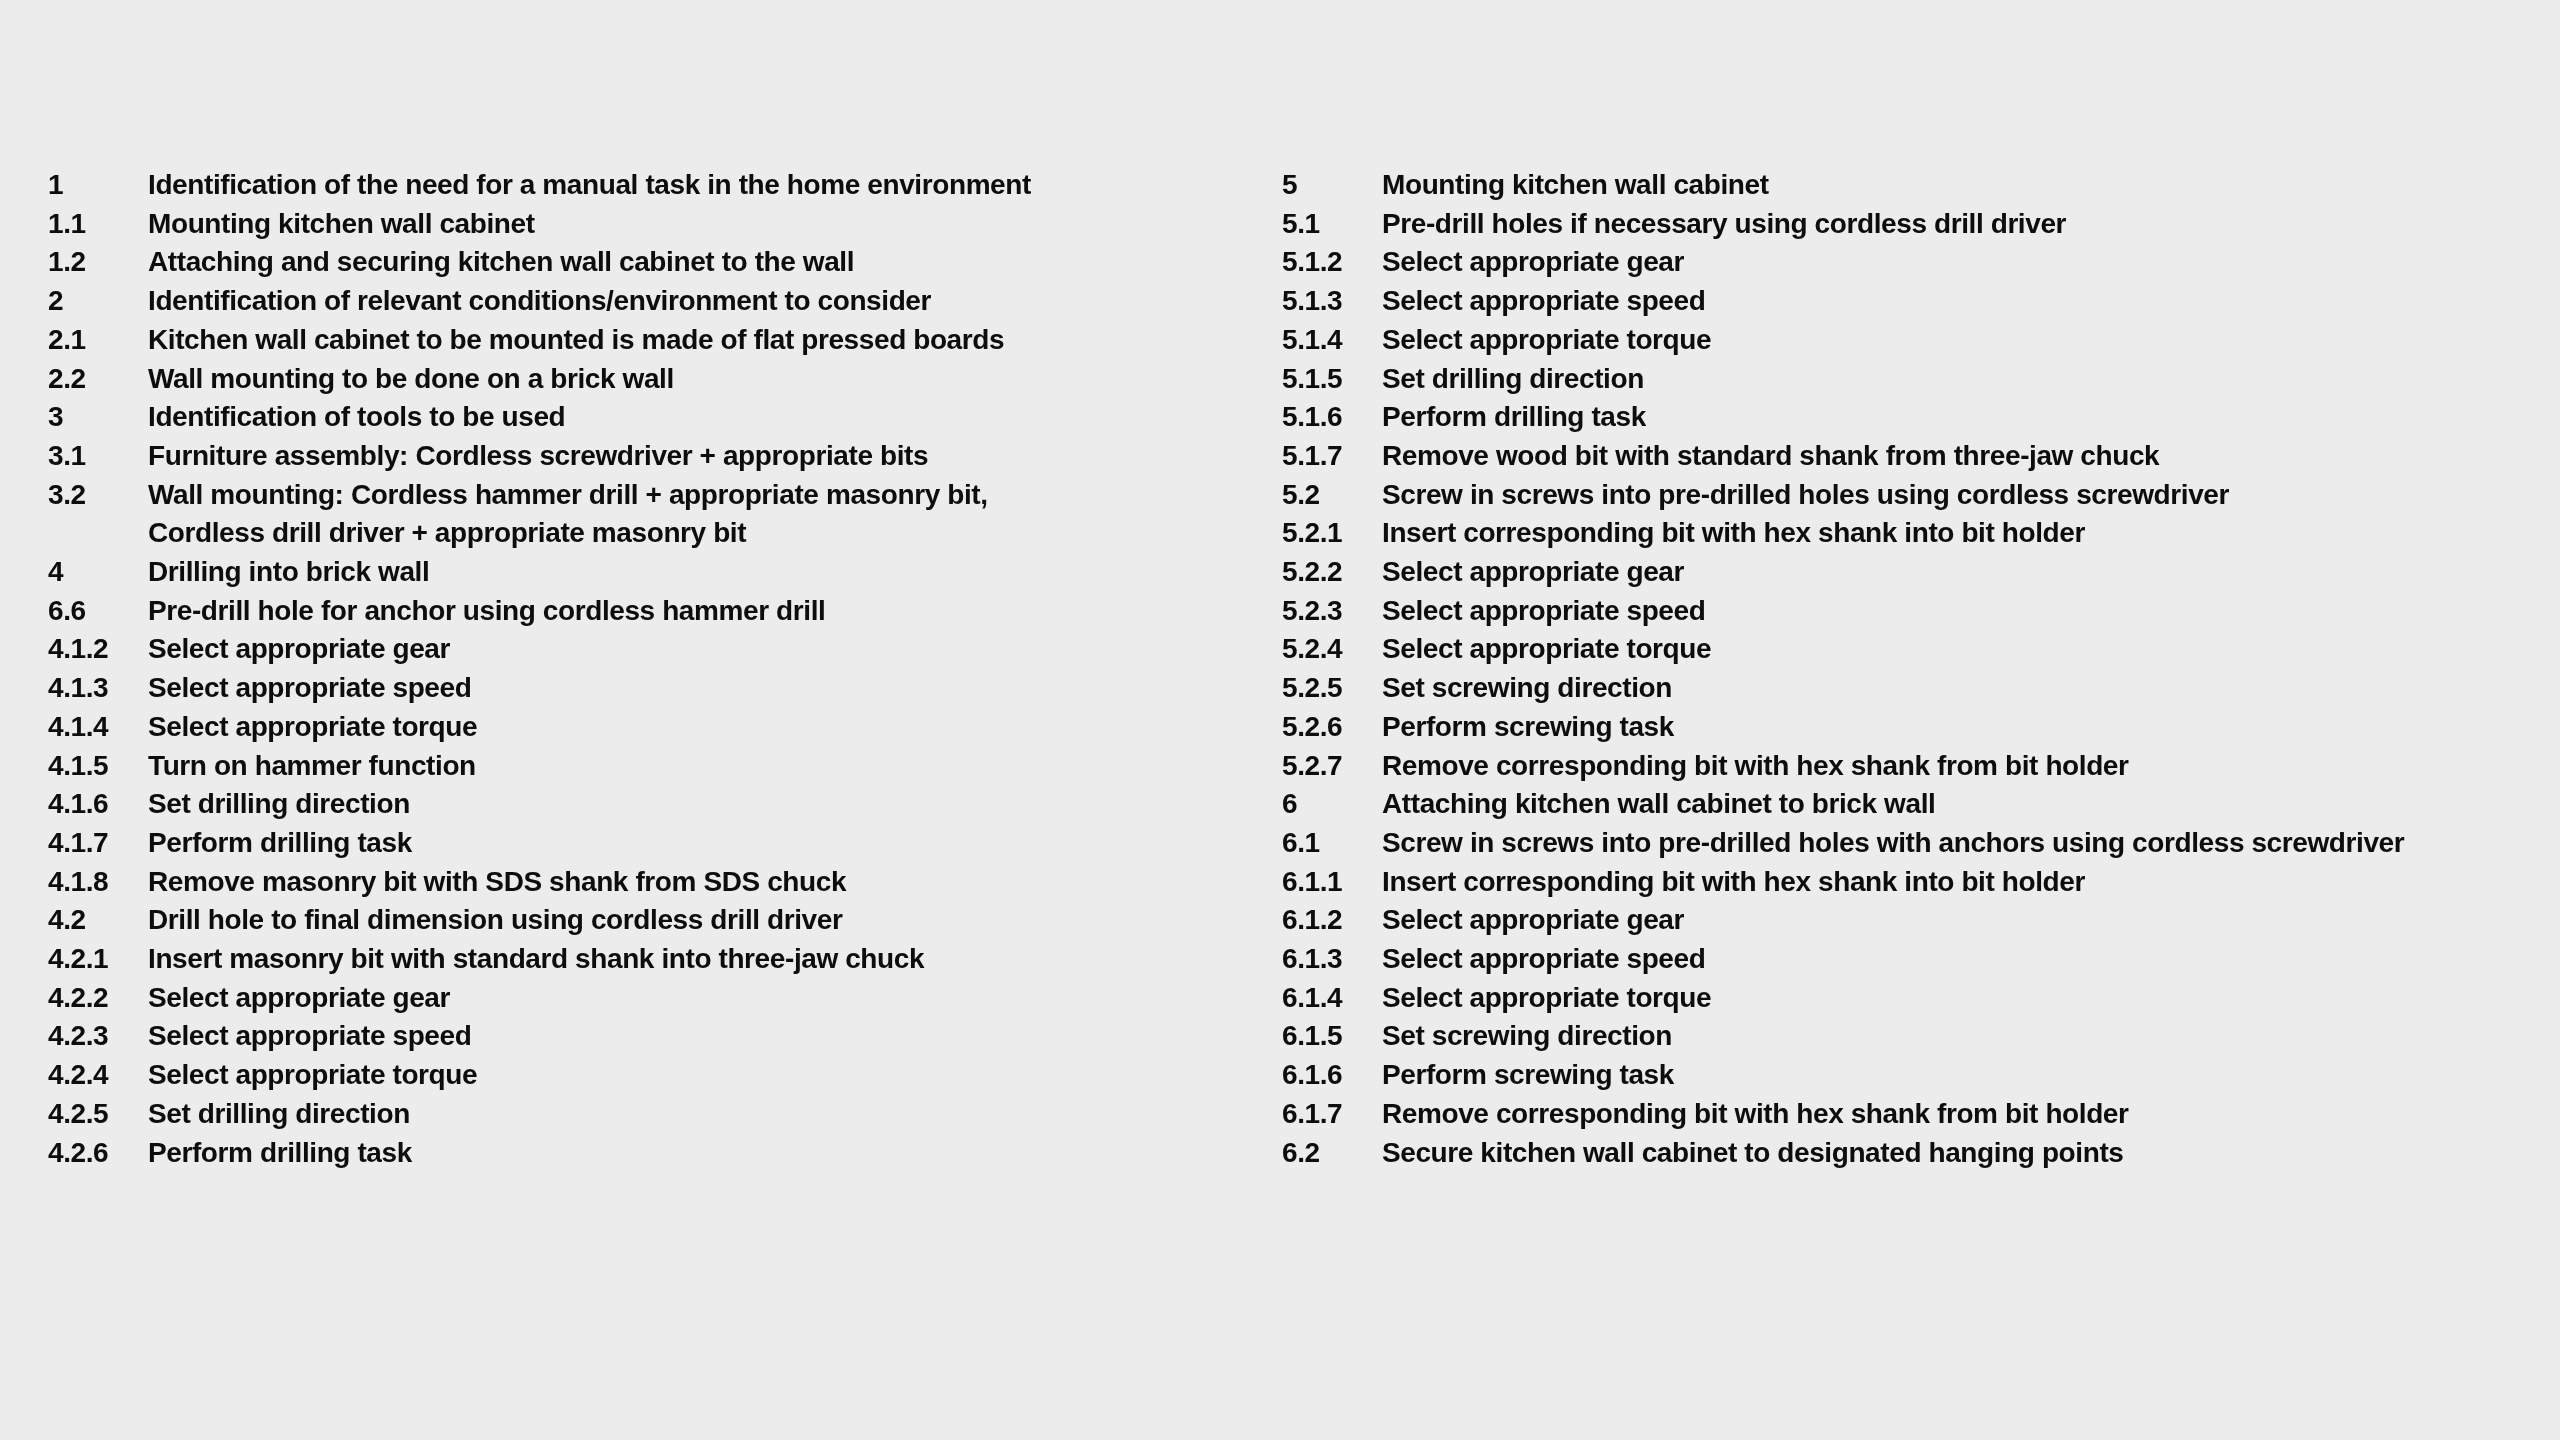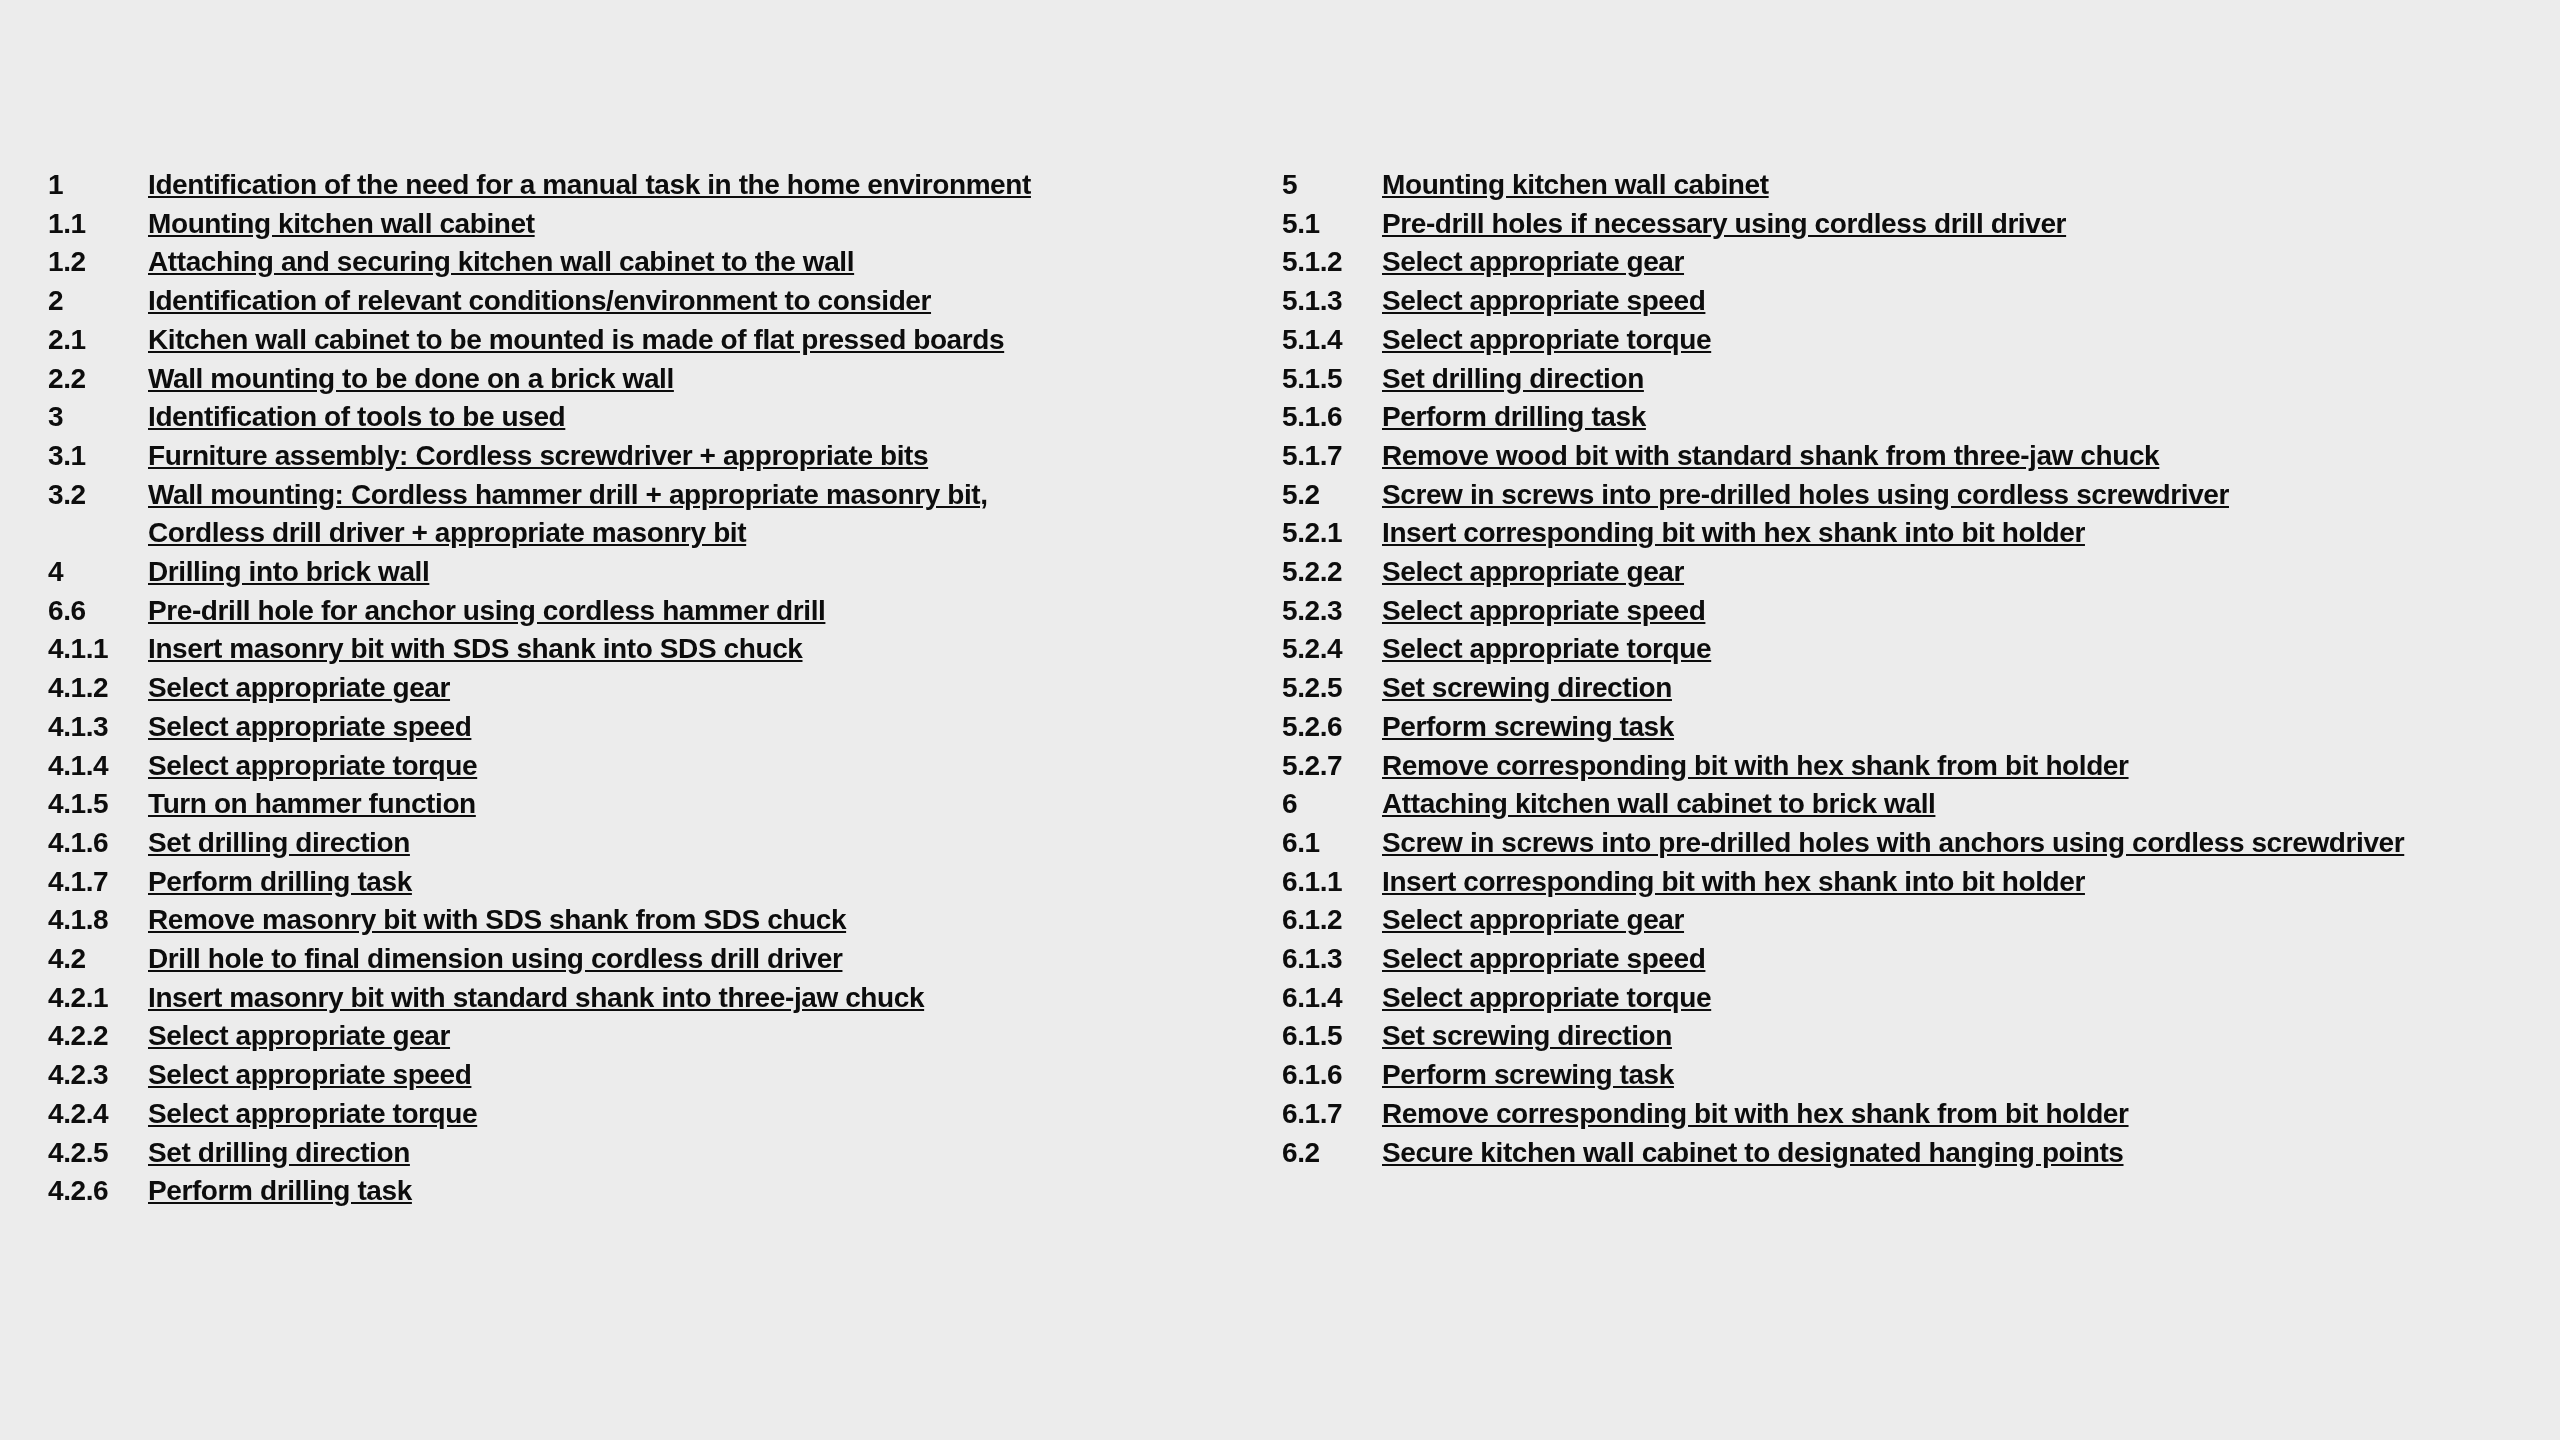--- a/index.html
+++ b/index.html
@@ -35,21 +35,20 @@
     display: flex;
     align-items: flex-start;
   }
   .num {
     flex: 0 0 100px;
     white-space: nowrap;
   }
   .txt {
     flex: 1 1 auto;
     white-space: pre-line;
-    text-decoration: underline;
   }
 </style>
 </head>
 <body style="background: rgb(236, 236, 236);">
 
 <div class="column left">
     <div class="row">
       <div class="num">1</div>
       <div class="txt">Identification of the need for a manual task in the home environment</div>
     </div>
@@ -88,24 +87,20 @@
     </div>
     <div class="row">
       <div class="num">4</div>
       <div class="txt">Drilling into brick wall</div>
     </div>
     <div class="row">
       <div class="num">6.6</div>
       <div class="txt">Pre-drill hole for anchor using cordless hammer drill</div>
     </div>
     <div class="row">
-      <div class="num">4.1.1</div>
-      <div class="txt">Insert masonry bit with SDS shank into SDS chuck</div>
-    </div>
-    <div class="row">
       <div class="num">4.1.2</div>
       <div class="txt">Select appropriate gear</div>
     </div>
     <div class="row">
       <div class="num">4.1.3</div>
       <div class="txt">Select appropriate speed</div>
     </div>
     <div class="row">
       <div class="num">4.1.4</div>
       <div class="txt">Select appropriate torque</div>

